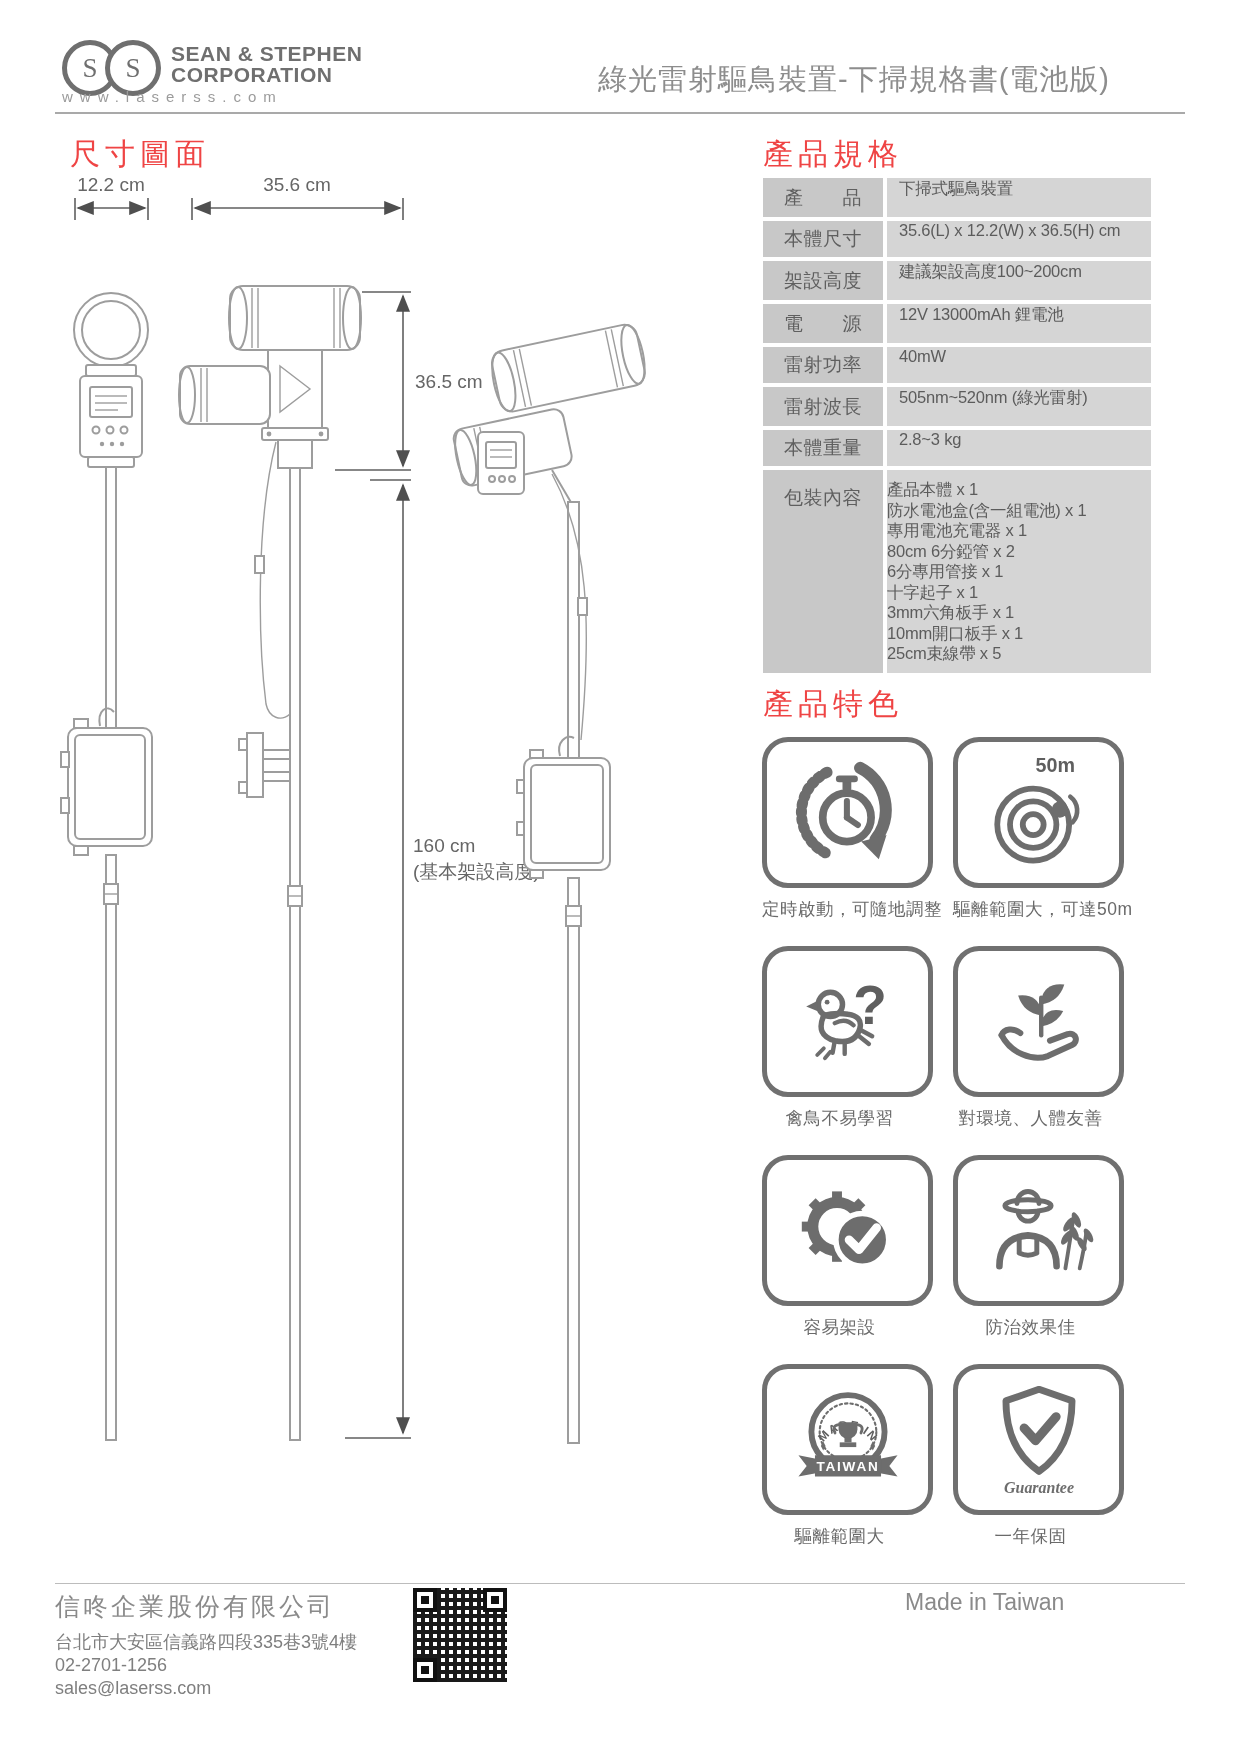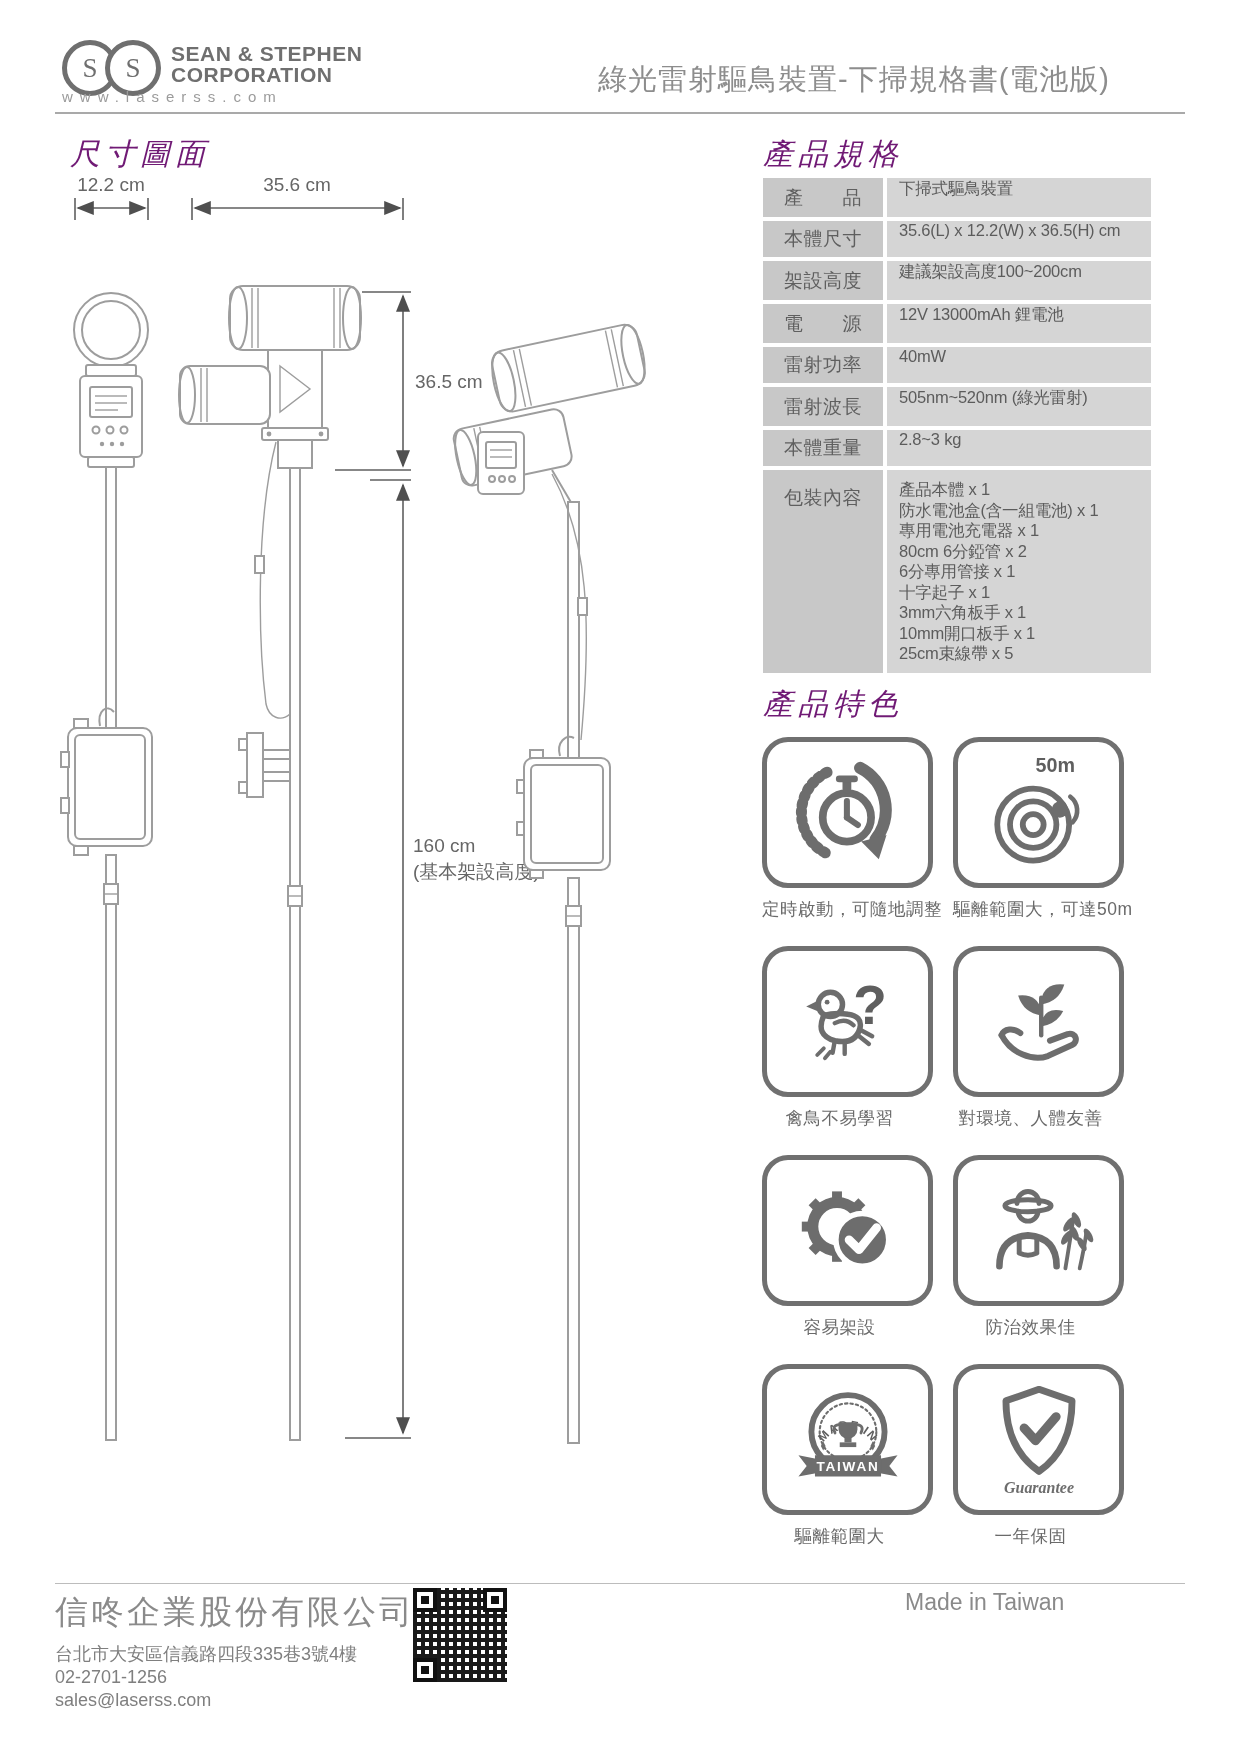--- a/index.html
+++ b/index.html
@@ -11,34 +11,34 @@
   .logo{position:absolute;left:62px;top:40px;display:flex;align-items:flex-start;}
   .logo-circle{width:46px;height:46px;border:5px solid #6f6f6f;border-radius:50%;
                display:flex;align-items:center;justify-content:center;
                font-family:"Liberation Serif","DejaVu Serif",serif;font-size:27px;color:#6f6f6f;background:#fff;}
   .logo-circle.second{margin-left:-13px;}
   .logo-text{margin-left:10px;color:#6f6f6f;font-weight:bold;font-size:21px;line-height:21px;letter-spacing:.5px;padding-top:3px;}
   .logo-web{position:absolute;left:62px;top:88px;font-size:15px;letter-spacing:7px;color:#9b9b9b;}
   .doc-title{position:absolute;right:130px;top:60px;font-size:29px;color:#8d8d8d;letter-spacing:1px;}
 
   
-  .section-heading{position:absolute;font-size:30px;color:#701a75;letter-spacing:5px;font-weight:500;font-style:italic;}
+  .section-heading{position:absolute;font-size:30px;color:#ef4444;letter-spacing:5px;font-weight:500;}
   #h-dims{left:70px;top:134px;}
   #h-specs{left:763px;top:134px;}
   #h-features{left:763px;top:684px;}
 
   
   .spec-table{position:absolute;left:763px;top:178px;width:388px;display:flex;flex-direction:column;gap:4px;}
   .spec-row{display:flex;gap:4px;}
   .spec-label{width:120px;flex:none;background:#c8c8c8;color:#5f5f5f;font-size:19px;
               display:flex;align-items:center;justify-content:center;letter-spacing:.5px;}
   .spec-value{flex:1;background:#d5d5d5;color:#5c5c5c;font-size:16.5px;letter-spacing:-.2px;
               display:flex;align-items:center;padding:0 0 17px 12px;white-space:nowrap;min-height:35px;box-sizing:border-box;}
   .spec-row.multi .spec-label{align-items:flex-start;justify-content:center;padding-top:15px;}
-  .spec-row.multi .spec-value{display:block;padding:9px 0 9px 12px;}
+  .spec-row.multi .spec-value{display:block;padding:9px 0 9px 0;}
   .spec-row.multi .spec-value div{line-height:20.5px;}
 
   
   .features{position:absolute;left:762px;top:737px;width:346px;display:grid;
             grid-template-columns:155px 155px;column-gap:36px;row-gap:27px;}
   .fcard{width:155px;}
   .fcard .box{width:171px;height:151px;border:5px solid #707070;border-radius:26px;box-sizing:border-box;
               background:#fff;display:flex;align-items:center;justify-content:center;}
   .fcard .cap{margin-top:9px;height:22px;text-align:center;font-size:17.5px;color:#6a6a6a;letter-spacing:.5px;white-space:nowrap;}
 
@@ -53,21 +53,21 @@
   .nf{fill:none;stroke:#9d9d9d;stroke-width:2;}
   .thin{fill:none;stroke:#9d9d9d;stroke-width:1.4;}
   .dot{fill:#9d9d9d;stroke:none;}
   .dim{stroke:#5f5f5f;stroke-width:1.6;fill:none;}
   .dimtxt{fill:#666;font-size:19px;font-family:"Liberation Sans","DejaVu Sans",sans-serif;}
 
   
   .footer-rule{position:absolute;left:55px;top:1583px;width:1130px;height:1px;background:#bcbcbc;}
   .made-in{position:absolute;left:905px;top:1589px;font-size:23px;color:#8a8a8a;text-align:right;}
   .company{position:absolute;left:55px;top:1590px;color:#8a8a8a;}
-  .company .name{font-size:33px;letter-spacing:3px;margin-bottom:8px;}
+  .company .name{font-size:25px;letter-spacing:3px;margin-bottom:8px;}
   .company .line{font-size:18px;line-height:23px;color:#7f7f7f;}
   .qr{position:absolute;left:413px;top:1588px;width:94px;height:94px;background:
       repeating-linear-gradient(0deg,#1a1a1a 0 4px,transparent 4px 8px),
       repeating-linear-gradient(90deg,#1a1a1a 0 4px,#fff 4px 8px);}
   .qr .f{position:absolute;width:24px;height:24px;border:4px solid #111;background:#fff;box-sizing:border-box;}
   .qr .f::after{content:"";position:absolute;left:4px;top:4px;width:8px;height:8px;background:#111;}
   .qr .f.tl{left:0;top:0}.qr .f.tr{right:0;top:0}.qr .f.bl{left:0;bottom:0}
 </style>
 </head>
 <body>

